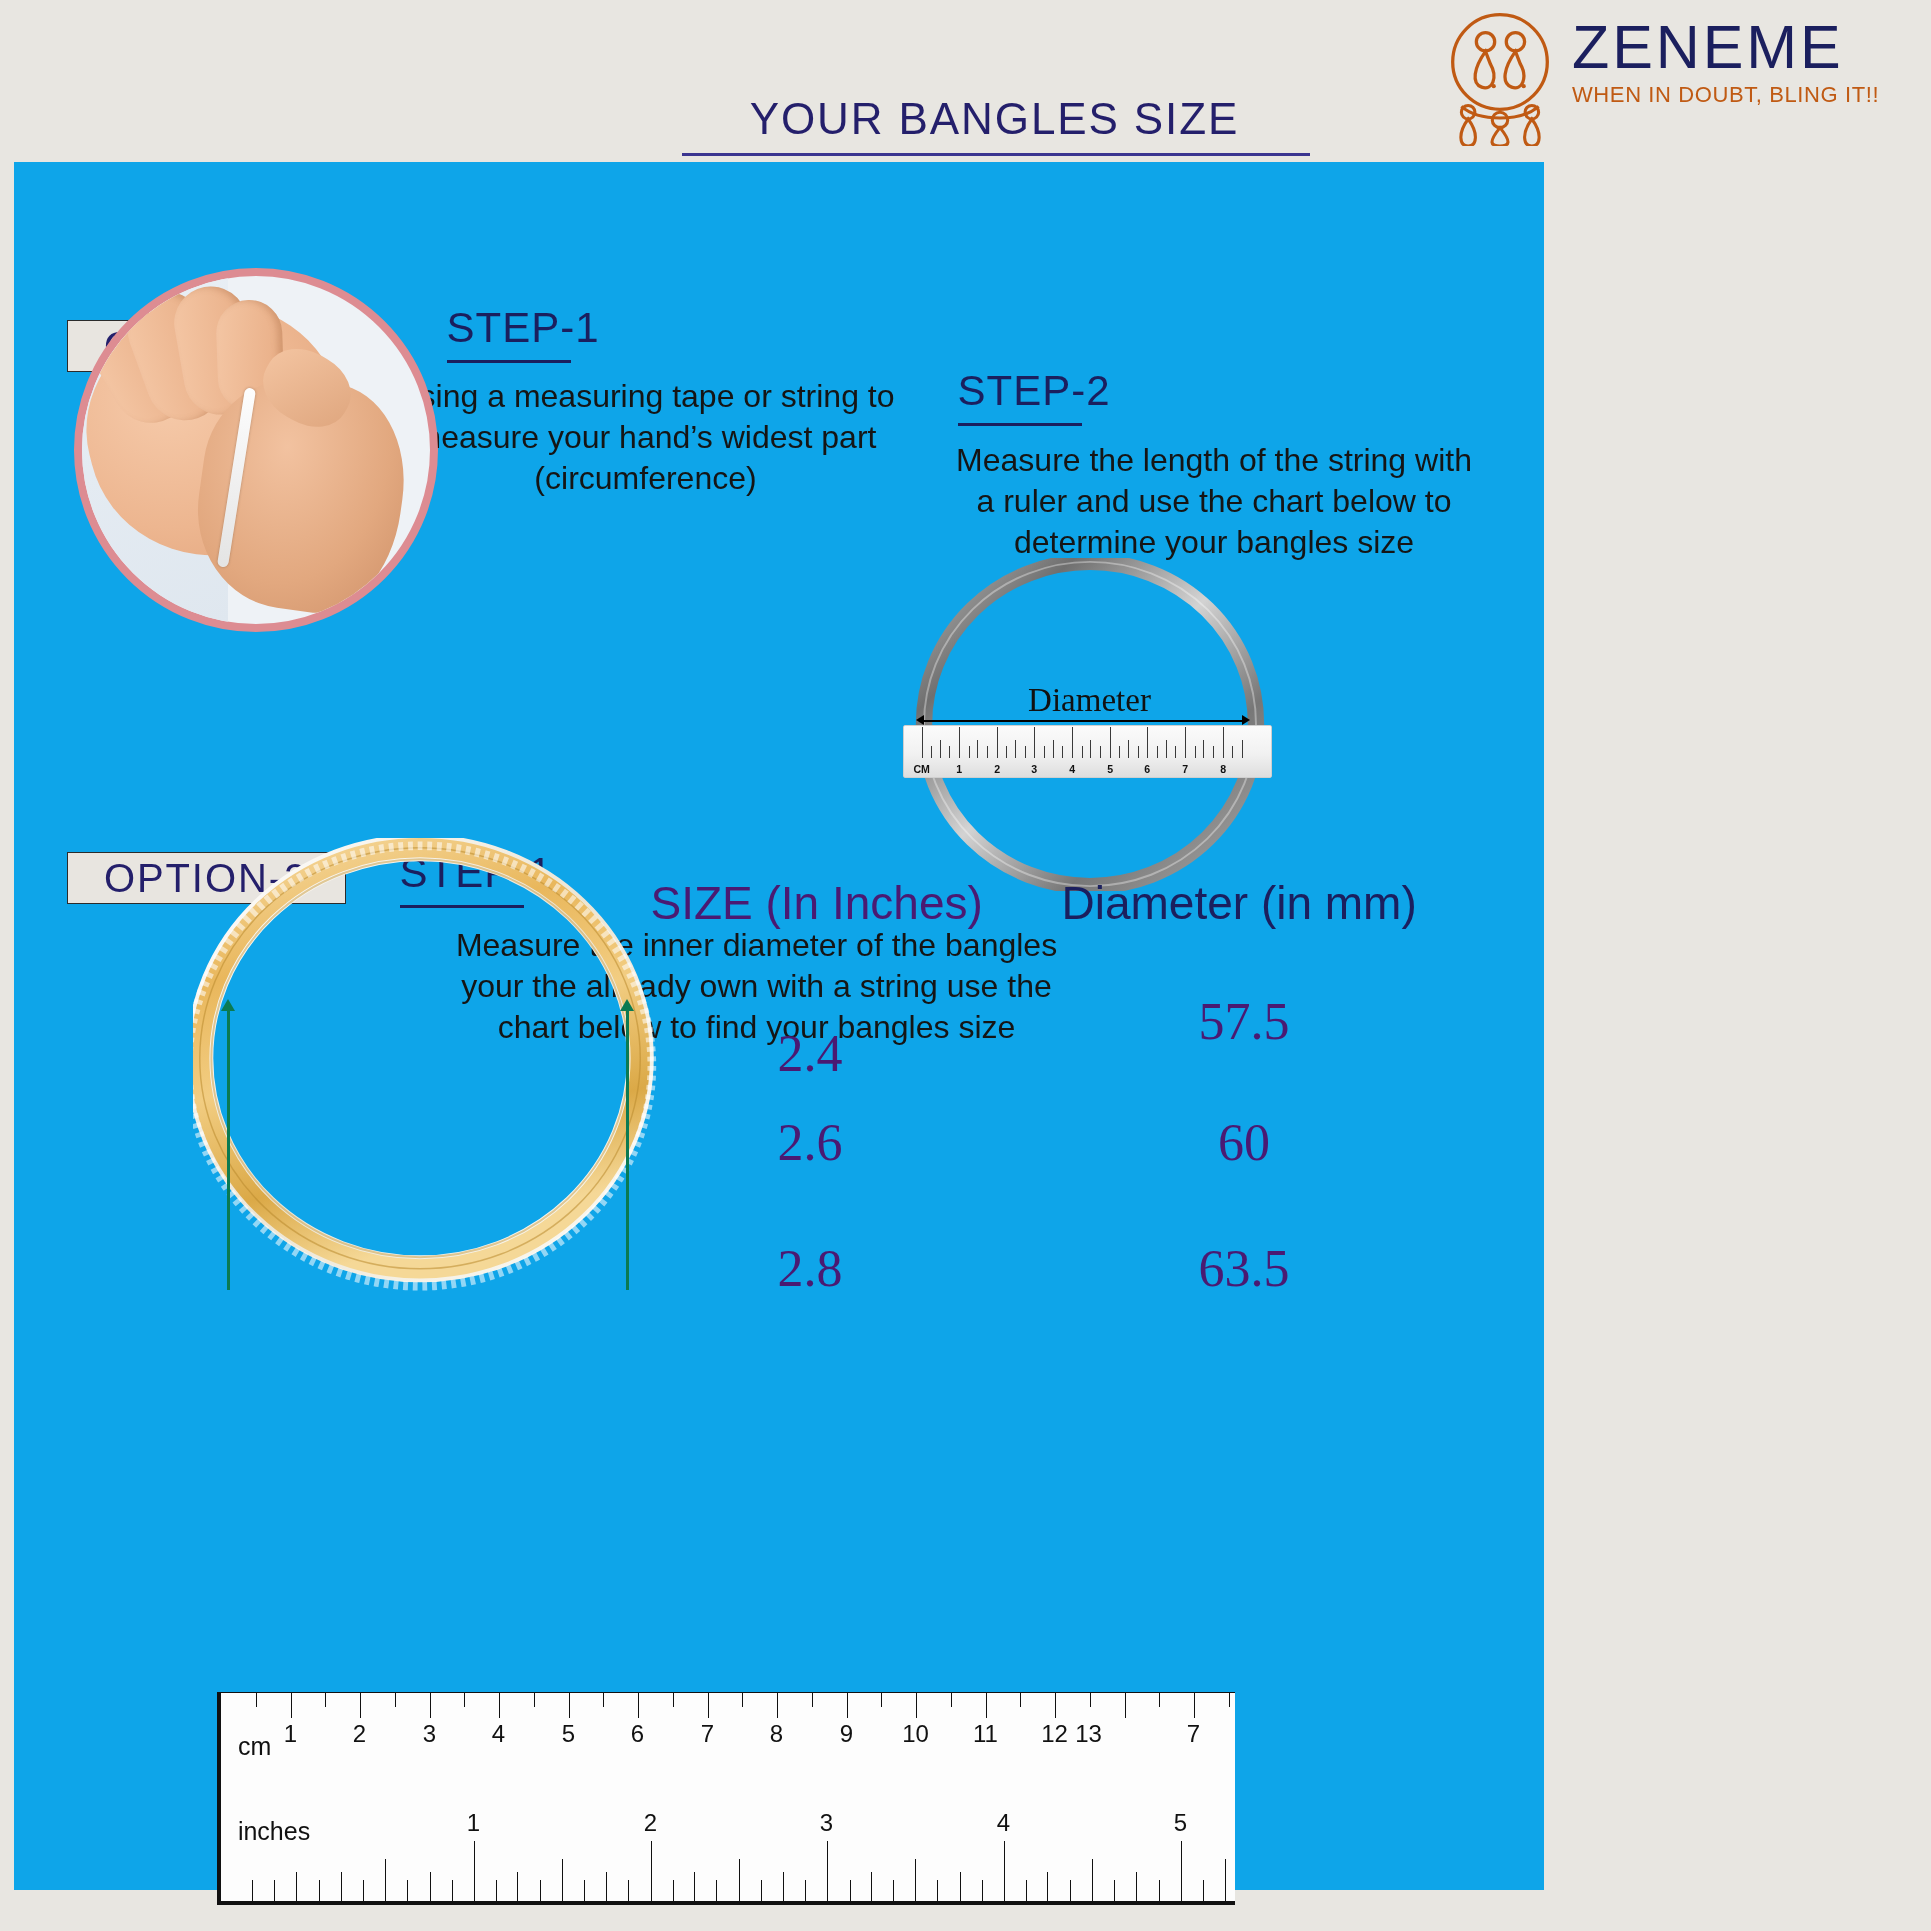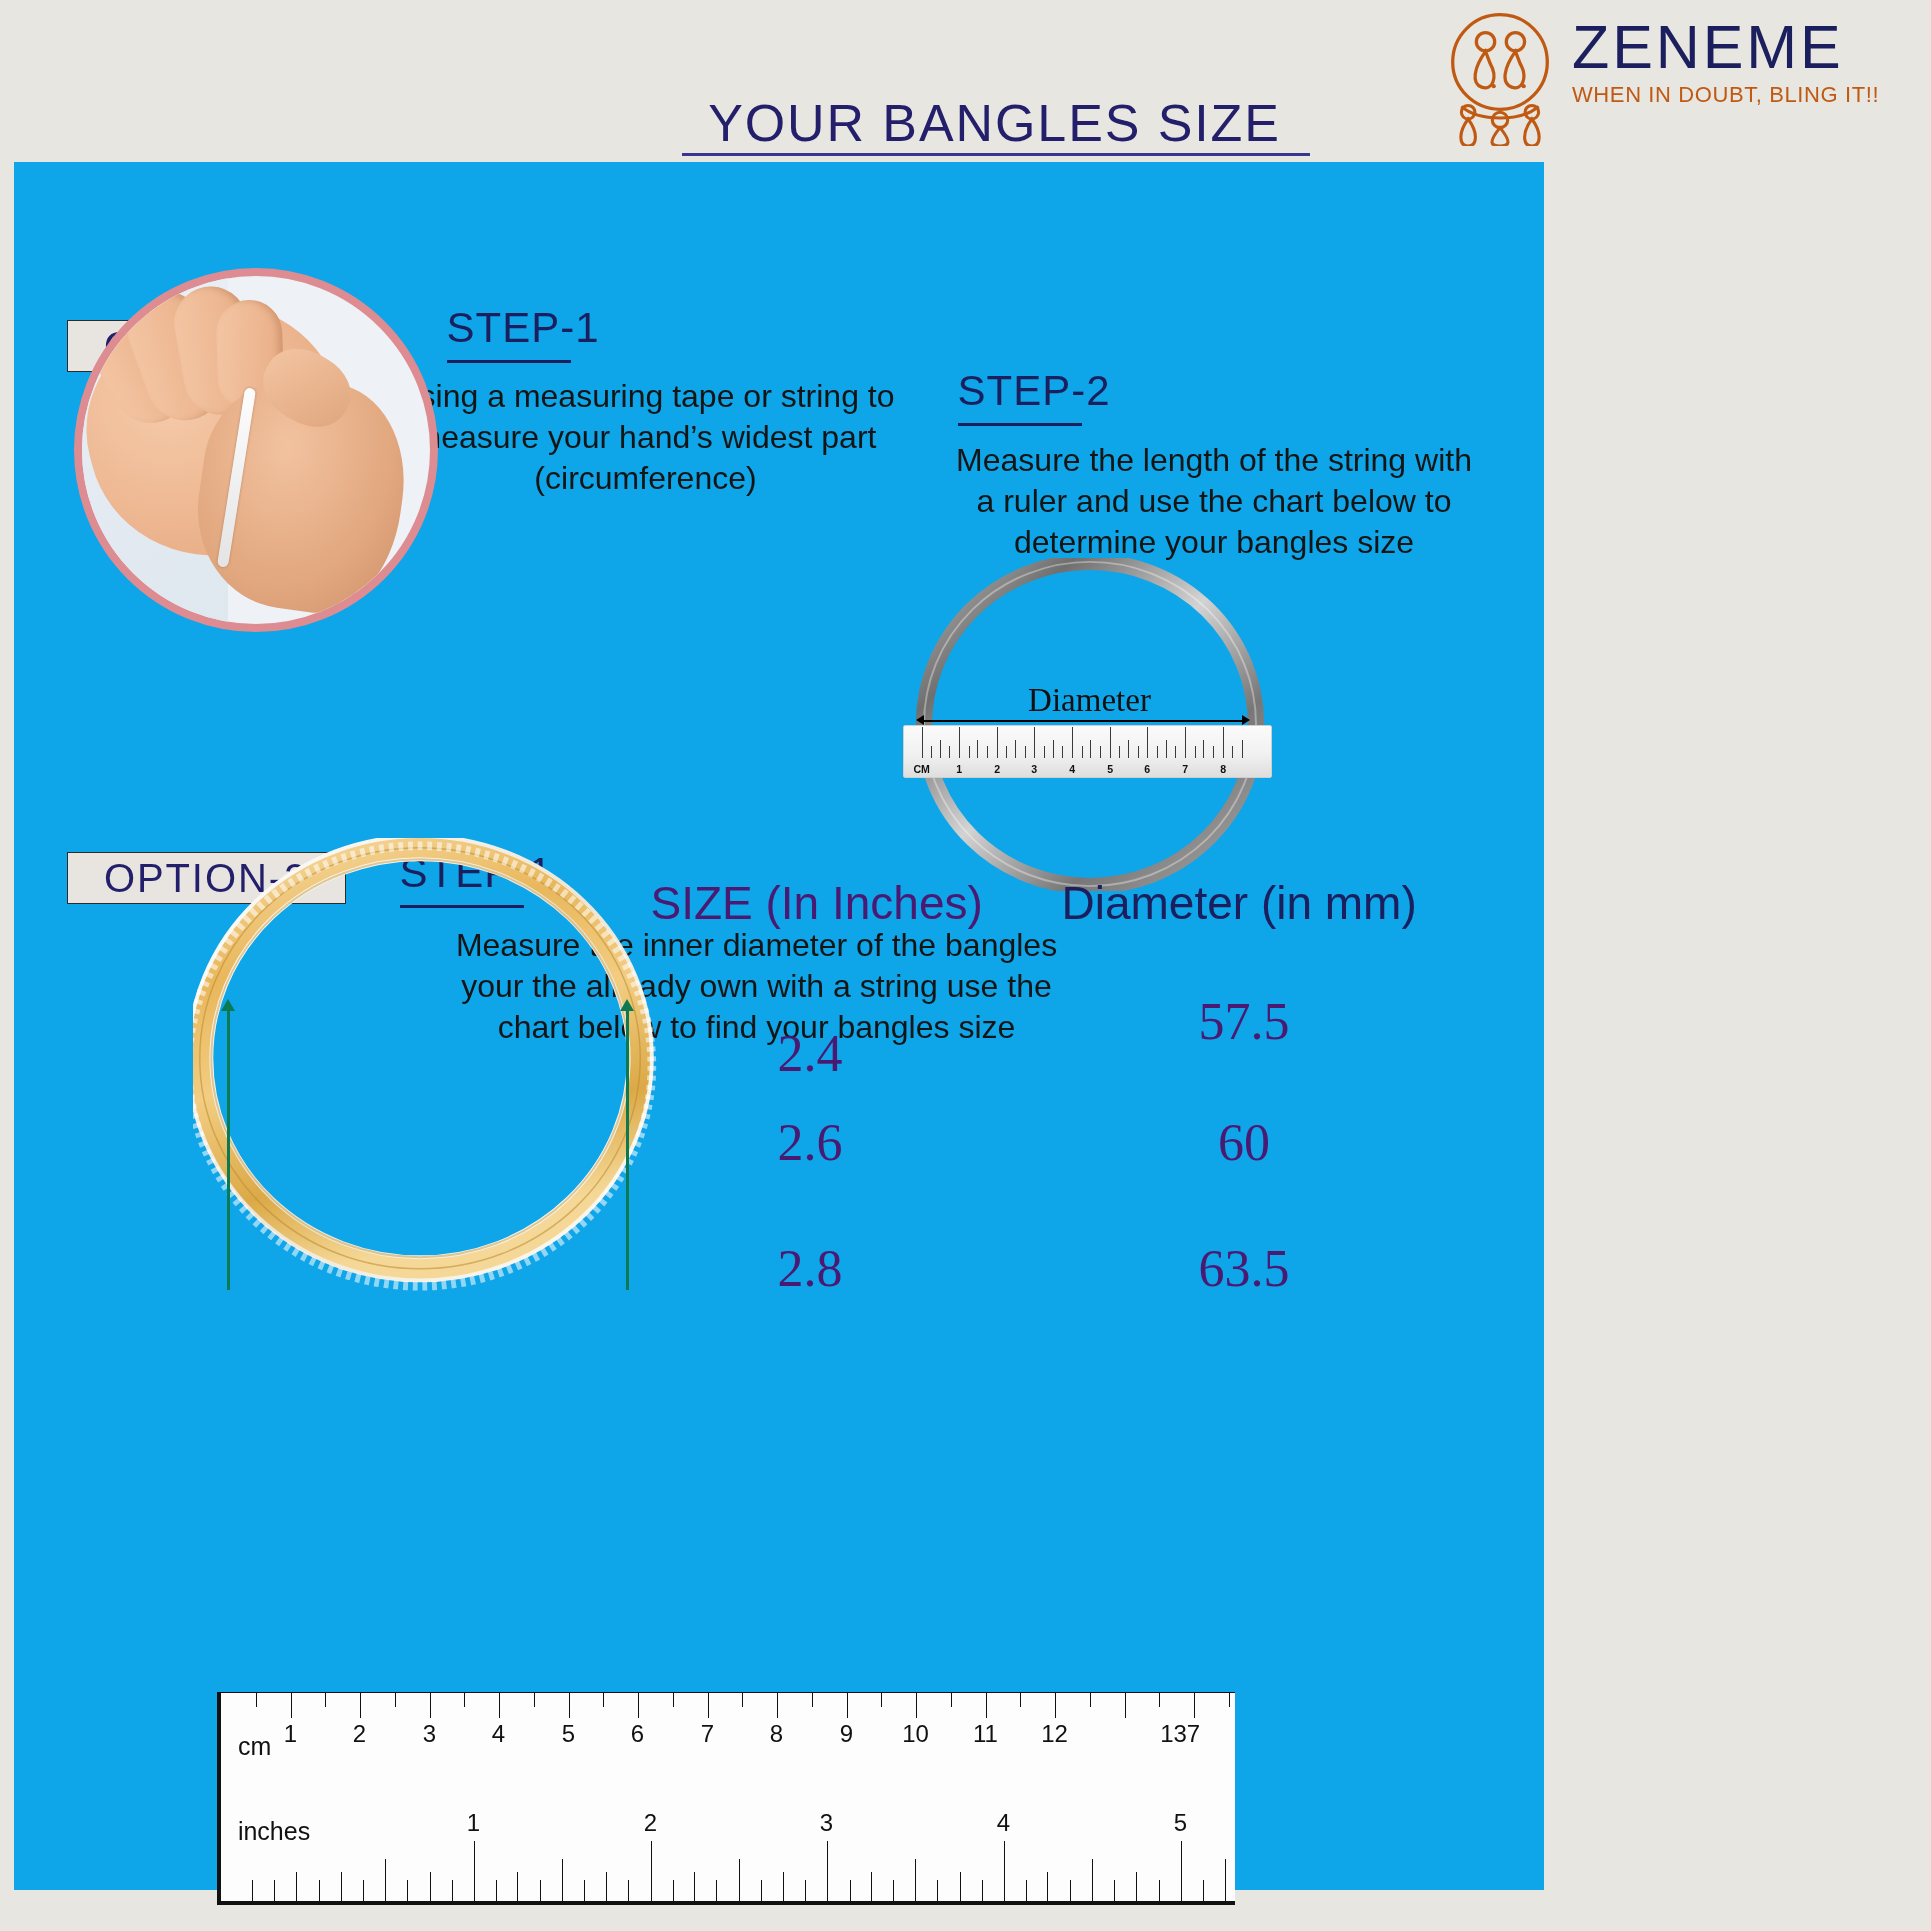--- a/index.html
+++ b/index.html
@@ -16,21 +16,21 @@
     position:absolute;left:13.5px;top:162px;
     width:1530px;height:1728px;
     background:#0ea5e9;
   }
 
   
   .header{position:absolute;left:0;top:0;width:1931px;height:162px;background:#e8e6e1;}
   .main-title{
     position:absolute;left:676px;top:97px;width:637px;
     text-align:center;
-    font-size:52px;letter-spacing:1.9px;color:#241f6b;
+    font-size:44px;letter-spacing:1.9px;color:#241f6b;
     font-family:"Liberation Sans", sans-serif;
     font-weight:400;line-height:1;
     white-space:nowrap;
   }
   .title-rule{
     position:absolute;left:682px;top:153px;width:628px;height:2.9px;background:#3b3590;
   }
 
   
   .logo{position:absolute;left:1442px;top:5.8px;width:483px;height:145px;}
@@ -363,21 +363,21 @@
       <span class="r2-num" style="left:556px;top:27px;">8</span>
       <span class="r2-tick" style="left:626px;top:0;height:25px;"></span>
       <span class="r2-num" style="left:626px;top:27px;">9</span>
       <span class="r2-tick" style="left:695px;top:0;height:25px;"></span>
       <span class="r2-num" style="left:695px;top:27px;">10</span>
       <span class="r2-tick" style="left:765px;top:0;height:25px;"></span>
       <span class="r2-num" style="left:765px;top:27px;">11</span>
       <span class="r2-tick" style="left:834px;top:0;height:25px;"></span>
       <span class="r2-num" style="left:834px;top:27px;">12</span>
       <span class="r2-tick" style="left:904px;top:0;height:25px;"></span>
-      <span class="r2-num" style="left:953px;top:27px;">13</span>
+      <span class="r2-num" style="left:868px;top:27px;">13</span>
       <span class="r2-tick" style="left:973px;top:0;height:25px;"></span>
       <span class="r2-num" style="left:973px;top:27px;">7</span>
 
       <span class="r2-tick" style="left:35px;top:0;height:13.5px;"></span>
       <span class="r2-tick" style="left:104px;top:0;height:13.5px;"></span>
       <span class="r2-tick" style="left:174px;top:0;height:13.5px;"></span>
       <span class="r2-tick" style="left:243px;top:0;height:13.5px;"></span>
       <span class="r2-tick" style="left:313px;top:0;height:13.5px;"></span>
       <span class="r2-tick" style="left:382px;top:0;height:13.5px;"></span>
       <span class="r2-tick" style="left:452px;top:0;height:13.5px;"></span>

